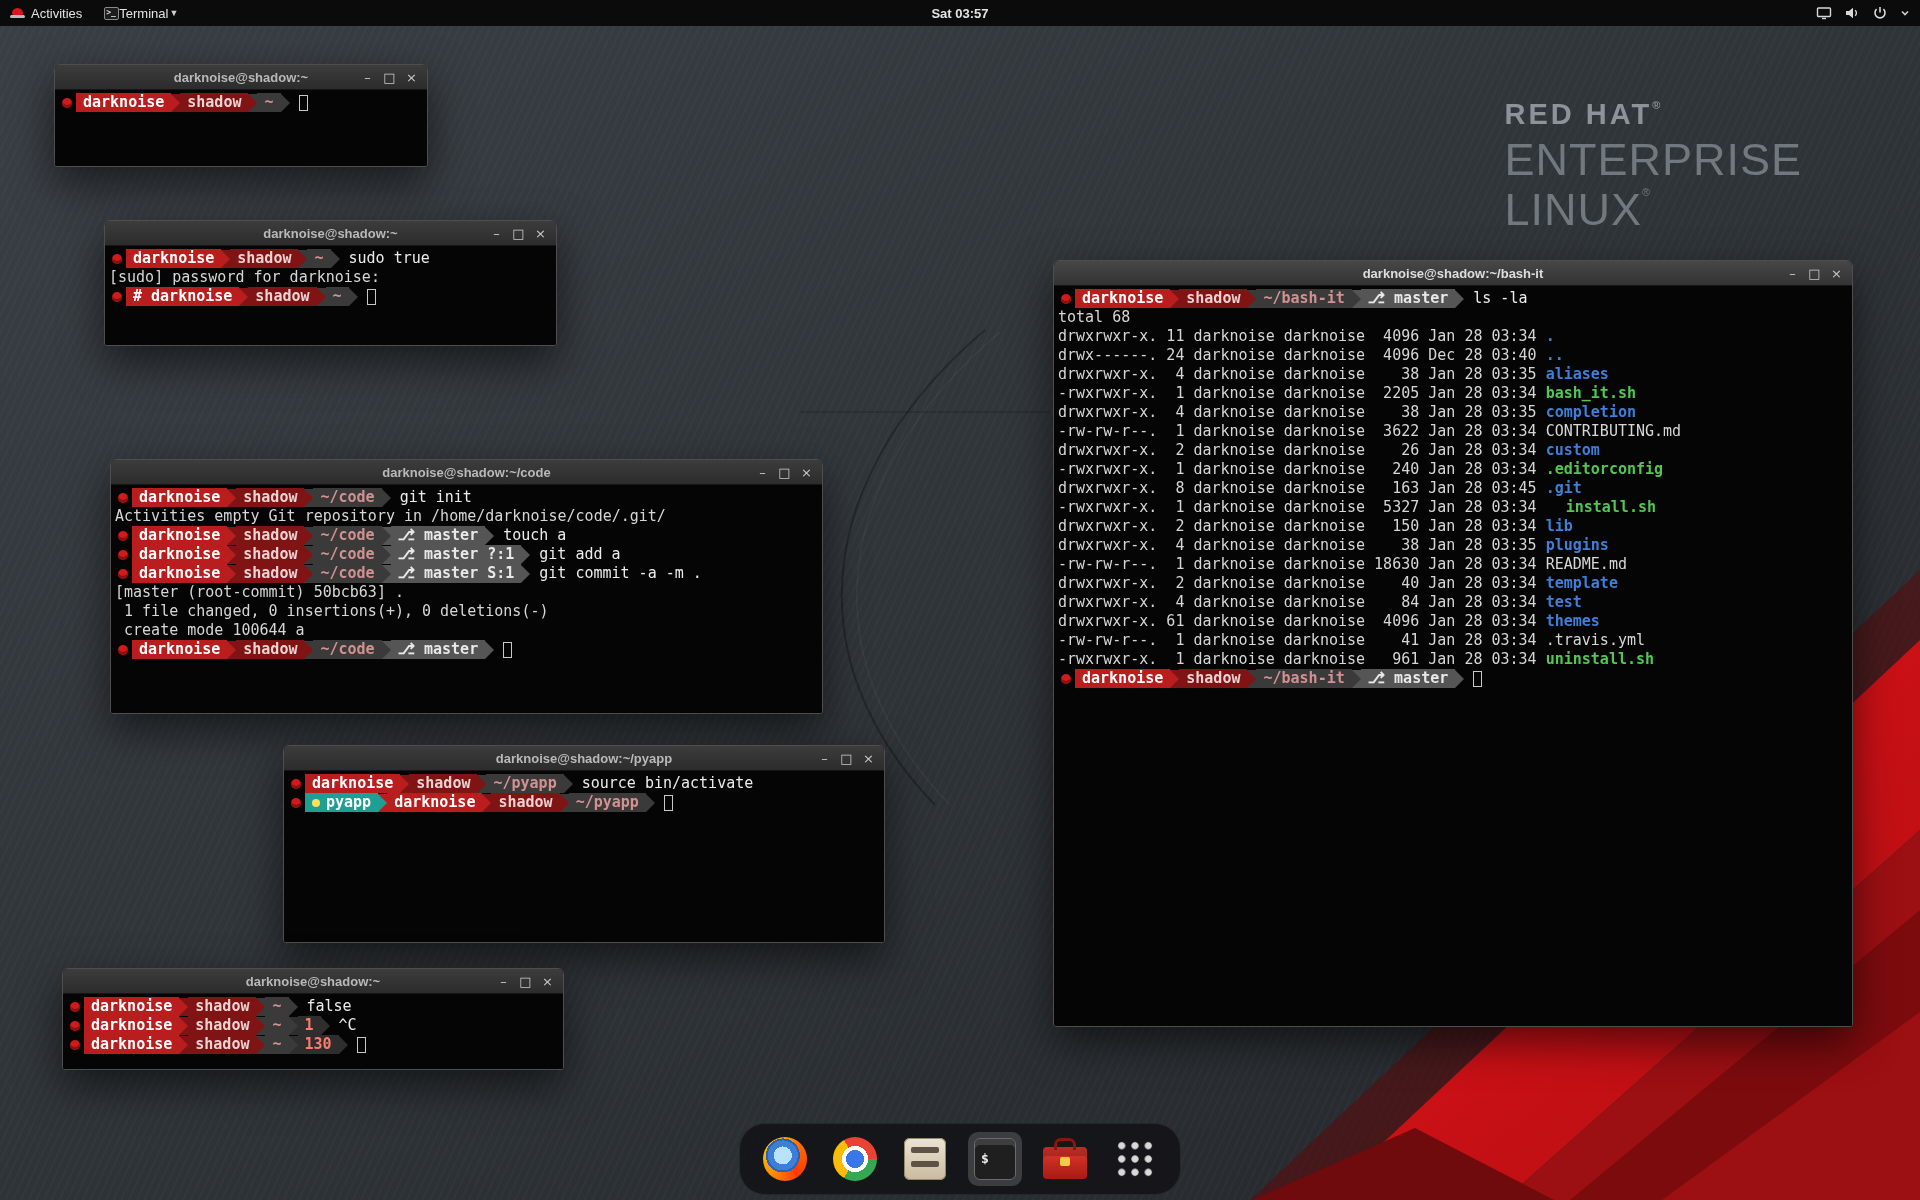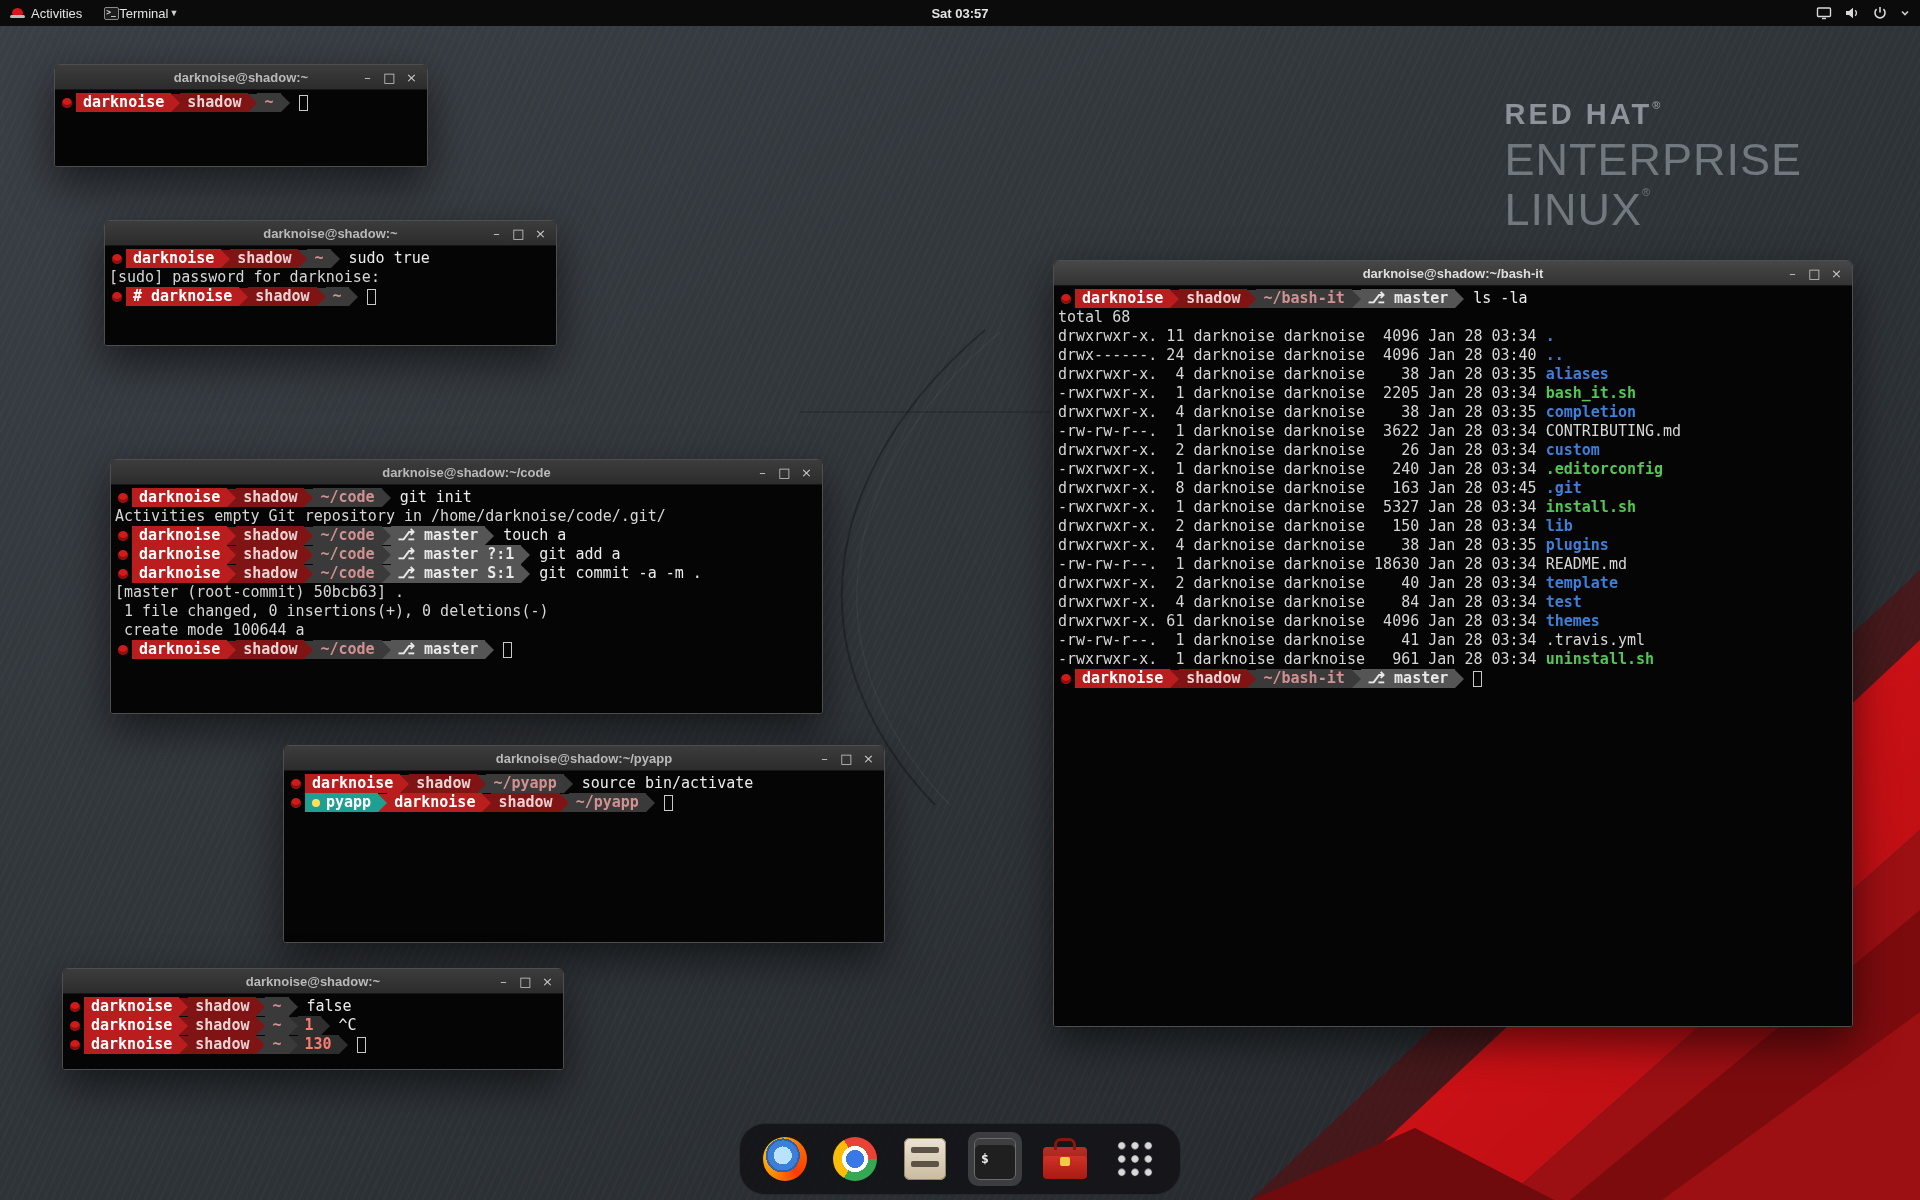--- a/index.html
+++ b/index.html
@@ -208,29 +208,29 @@
           <div class="controls">
             <span class="wbtn">–</span>
             <span class="wbtn">□</span>
             <span class="wbtn">×</span>
           </div>
         </div>
         <div class="term-body">
           <div class="tline"><span class="picon"></span><span class="seg seg-user" style="background: rgb(185, 29, 29); color: rgb(255, 255, 255);">darknoise</span><span class="psep" style="border-left-color: rgb(185, 29, 29); background: rgb(128, 19, 19);"></span><span class="seg seg-host" style="background: rgb(128, 19, 19); color: rgb(236, 211, 211);">shadow</span><span class="psep" style="border-left-color: rgb(128, 19, 19); background: rgb(58, 58, 58);"></span><span class="seg seg-path" style="background: rgb(58, 58, 58); color: rgb(211, 144, 144);">~/bash-it</span><span class="psep" style="border-left-color: rgb(58, 58, 58); background: rgb(85, 85, 85);"></span><span class="seg seg-git" style="background: rgb(85, 85, 85); color: rgb(232, 232, 232);">⎇ master</span><span class="psep" style="border-left-color: rgb(85, 85, 85);"></span><span class="cmd">ls -la</span></div>
           <div class="tline"><span class="out">total 68</span></div>
           <div class="tline"><span class="out">drwxrwxr-x. 11 darknoise darknoise  4096 Jan 28 03:34 </span><span class="out fname" style="color: rgb(62, 127, 217);">.</span></div>
-          <div class="tline"><span class="out">drwx------. 24 darknoise darknoise  4096 Jan 28 03:40 </span><span class="out fname" style="color: rgb(62, 127, 217);">..</span></div>
+          <div class="tline"><span class="out">drwx------. 24 darknoise darknoise  4096 Dec 28 03:40 </span><span class="out fname" style="color: rgb(62, 127, 217);">..</span></div>
           <div class="tline"><span class="out">drwxrwxr-x.  4 darknoise darknoise    38 Jan 28 03:35 </span><span class="out fname" style="color: rgb(62, 127, 217);">aliases</span></div>
           <div class="tline"><span class="out">-rwxrwxr-x.  1 darknoise darknoise  2205 Jan 28 03:34 </span><span class="out fname" style="color: rgb(83, 198, 83);">bash_it.sh</span></div>
           <div class="tline"><span class="out">drwxrwxr-x.  4 darknoise darknoise    38 Jan 28 03:35 </span><span class="out fname" style="color: rgb(62, 127, 217);">completion</span></div>
           <div class="tline"><span class="out">-rw-rw-r--.  1 darknoise darknoise  3622 Jan 28 03:34 CONTRIBUTING.md</span></div>
           <div class="tline"><span class="out">drwxrwxr-x.  2 darknoise darknoise    26 Jan 28 03:34 </span><span class="out fname" style="color: rgb(62, 127, 217);">custom</span></div>
           <div class="tline"><span class="out">-rwxrwxr-x.  1 darknoise darknoise   240 Jan 28 03:34 </span><span class="out fname" style="color: rgb(83, 198, 83);">.editorconfig</span></div>
           <div class="tline"><span class="out">drwxrwxr-x.  8 darknoise darknoise   163 Jan 28 03:45 </span><span class="out fname" style="color: rgb(62, 127, 217);">.git</span></div>
-          <div class="tline"><span class="out">-rwxrwxr-x.  1 darknoise darknoise  5327 Jan 28 03:34 </span><span class="out fname" style="color: rgb(83, 198, 83);">install.sh</span></div>
+          <div class="tline"><span class="out">-rwxrwxr-x.  1 darknoise darknoise  5327 Jan 28 03:34 </span><span class="out fname" style="color: rgb(83, 198, 83); margin-left: 20px;">install.sh</span></div>
           <div class="tline"><span class="out">drwxrwxr-x.  2 darknoise darknoise   150 Jan 28 03:34 </span><span class="out fname" style="color: rgb(62, 127, 217);">lib</span></div>
           <div class="tline"><span class="out">drwxrwxr-x.  4 darknoise darknoise    38 Jan 28 03:35 </span><span class="out fname" style="color: rgb(62, 127, 217);">plugins</span></div>
           <div class="tline"><span class="out">-rw-rw-r--.  1 darknoise darknoise 18630 Jan 28 03:34 README.md</span></div>
           <div class="tline"><span class="out">drwxrwxr-x.  2 darknoise darknoise    40 Jan 28 03:34 </span><span class="out fname" style="color: rgb(62, 127, 217);">template</span></div>
           <div class="tline"><span class="out">drwxrwxr-x.  4 darknoise darknoise    84 Jan 28 03:34 </span><span class="out fname" style="color: rgb(62, 127, 217);">test</span></div>
           <div class="tline"><span class="out">drwxrwxr-x. 61 darknoise darknoise  4096 Jan 28 03:34 </span><span class="out fname" style="color: rgb(62, 127, 217);">themes</span></div>
           <div class="tline"><span class="out">-rw-rw-r--.  1 darknoise darknoise    41 Jan 28 03:34 .travis.yml</span></div>
           <div class="tline"><span class="out">-rwxrwxr-x.  1 darknoise darknoise   961 Jan 28 03:34 </span><span class="out fname" style="color: rgb(83, 198, 83);">uninstall.sh</span></div>
           <div class="tline"><span class="picon"></span><span class="seg seg-user" style="background: rgb(185, 29, 29); color: rgb(255, 255, 255);">darknoise</span><span class="psep" style="border-left-color: rgb(185, 29, 29); background: rgb(128, 19, 19);"></span><span class="seg seg-host" style="background: rgb(128, 19, 19); color: rgb(236, 211, 211);">shadow</span><span class="psep" style="border-left-color: rgb(128, 19, 19); background: rgb(58, 58, 58);"></span><span class="seg seg-path" style="background: rgb(58, 58, 58); color: rgb(211, 144, 144);">~/bash-it</span><span class="psep" style="border-left-color: rgb(58, 58, 58); background: rgb(85, 85, 85);"></span><span class="seg seg-git" style="background: rgb(85, 85, 85); color: rgb(232, 232, 232);">⎇ master</span><span class="psep" style="border-left-color: rgb(85, 85, 85);"></span><span class="cursor"></span></div>
         </div>

